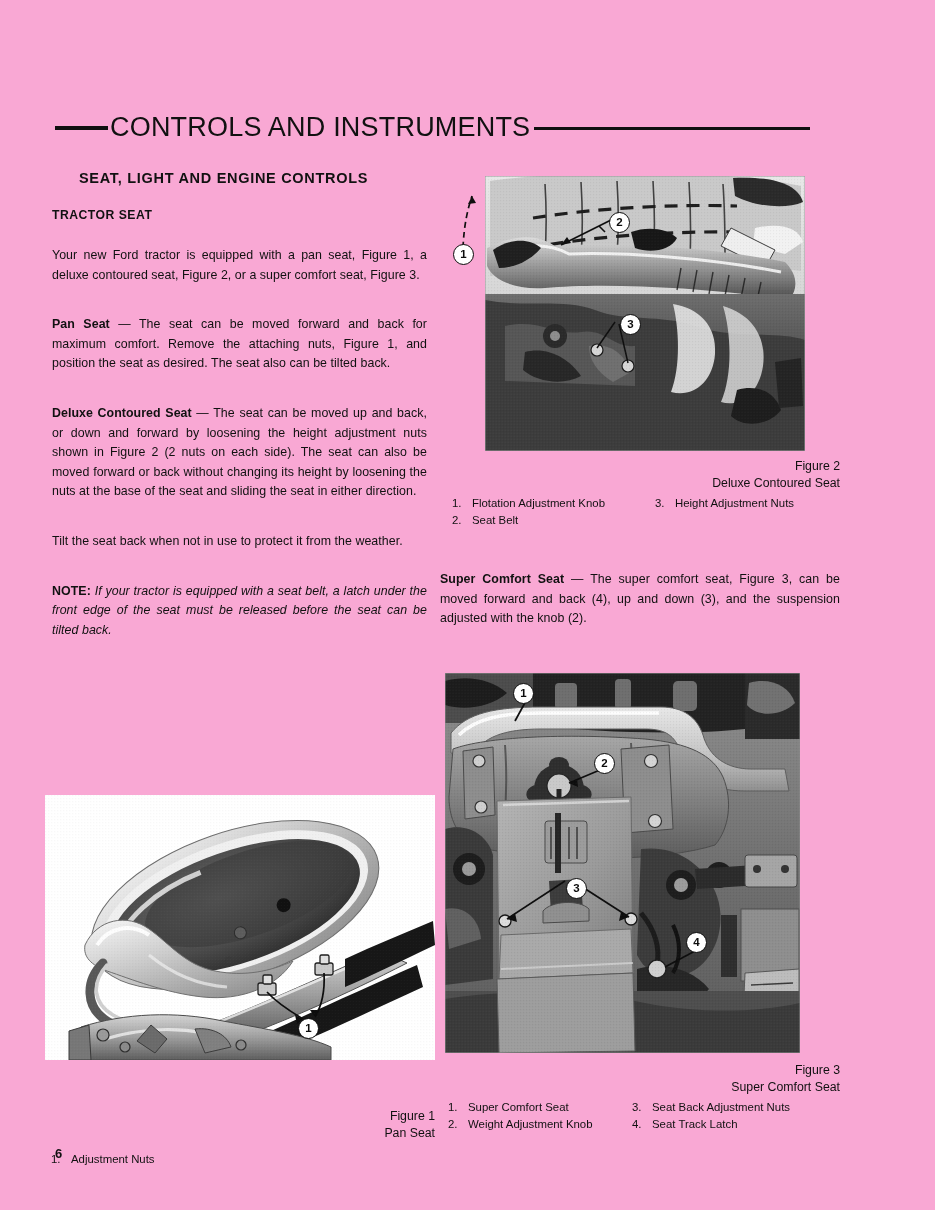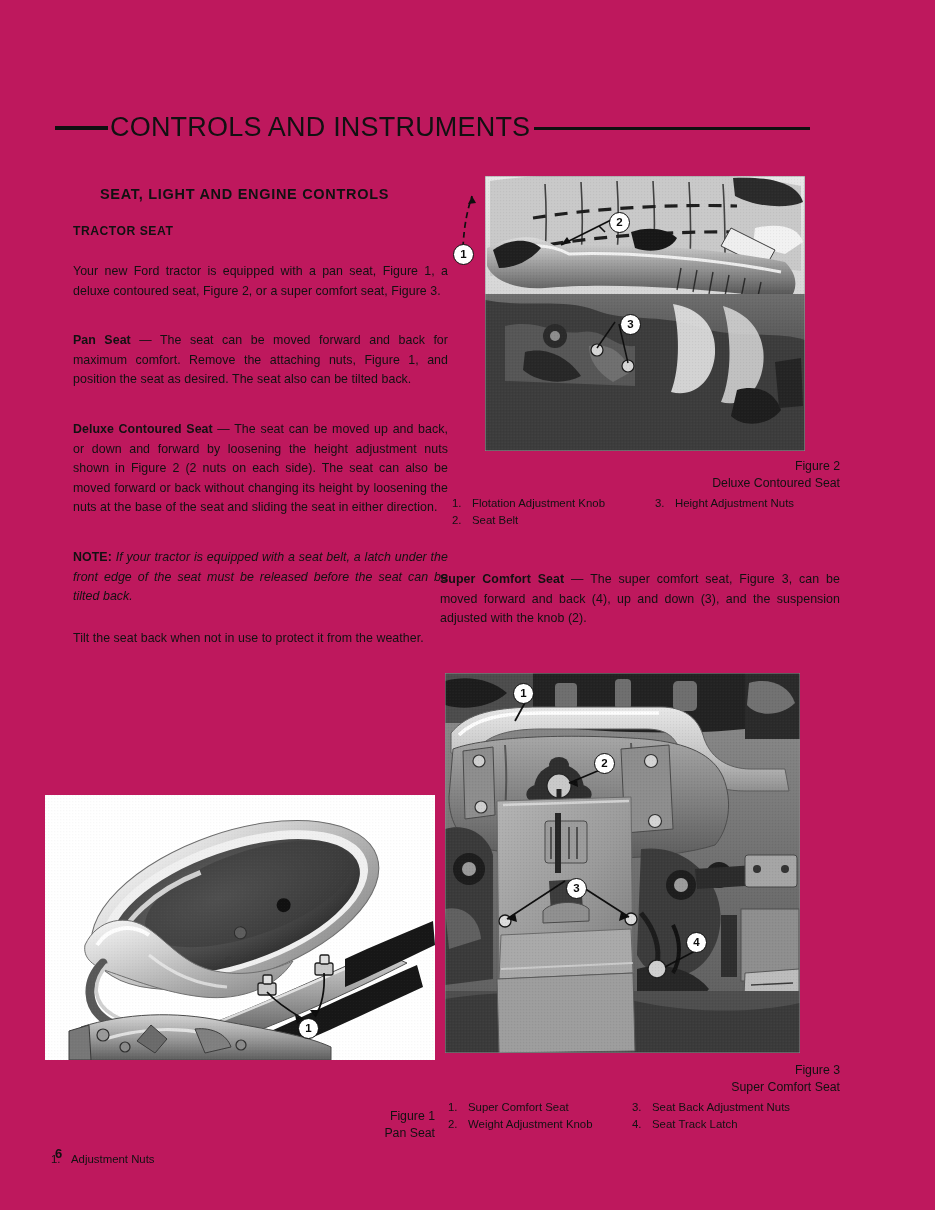--- a/index.html
+++ b/index.html
@@ -11,21 +11,21 @@
     width: 935px;
     height: 1210px;
     position: relative;
     font-family: "Liberation Sans", sans-serif;
     color: #111111;
     overflow: hidden;
   }
   .page {
     position: absolute;
     inset: 0;
-    background: #be185d;
+    background: #f9a8d4;
   }
 
   
   .head-band {
     position: absolute;
     left: 55px;
     top: 108px;
     width: 755px;
     height: 40px;
     display: flex;
@@ -49,24 +49,23 @@
   .head-rule-right {
     flex: 1 1 auto;
     height: 3px;
     background: #101010;
     margin-left: 2px;
   }
 
   
   .col-left {
     position: absolute;
-    left: 73px;
+    left: 52px;
     top: 170px;
     width: 375px;
-    margin-top: 16px;
   }
   .col-right {
     position: absolute;
     left: 440px;
     top: 170px;
     width: 400px;
   }
 
   .section-head {
     font-size: 14.5px;
@@ -168,26 +167,26 @@
       <span>The seat can be moved forward and back for maximum comfort. Remove the attaching nuts, Figure 1, and position the seat as desired. The seat also can be tilted back.</span>
     </p>
 
     <p class="body gap-lg">
       <b>Deluxe Contoured Seat</b>
       <span>—</span>
       <span>The seat can be moved up and back, or down and forward by loosening the height adjustment nuts shown in Figure 2 (2 nuts on each side). The seat can also be moved forward or back without changing its height by loosening the nuts at the base of the seat and sliding the seat in either direction.</span>
     </p>
 
 
+    <p class="body gap-lg">Tilt the seat back when not in use to protect it from the weather.</p>
+
     <p class="body note">
       <b>NOTE</b><b>:</b>
       <span>If your tractor is equipped with a seat belt, a latch under the front edge of the seat must be released before the seat can be tilted back.</span>
     </p>
-
-    <p class="body gap-lg">Tilt the seat back when not in use to protect it from the weather.</p>
   </div>
 
   <div class="photo" style="left:485px; top:176px; width:320px; height:275px;">
     <svg width="320" height="275" viewBox="0 0 320 275" aria-hidden="true">
       <defs>
         <linearGradient id="f2sky" x1="0" y1="0" x2="0" y2="1">
           <stop offset="0%" stop-color="#e8e8e8"></stop>
           <stop offset="60%" stop-color="#cfcfcf"></stop>
           <stop offset="100%" stop-color="#b5b5b5"></stop>
         </linearGradient>

